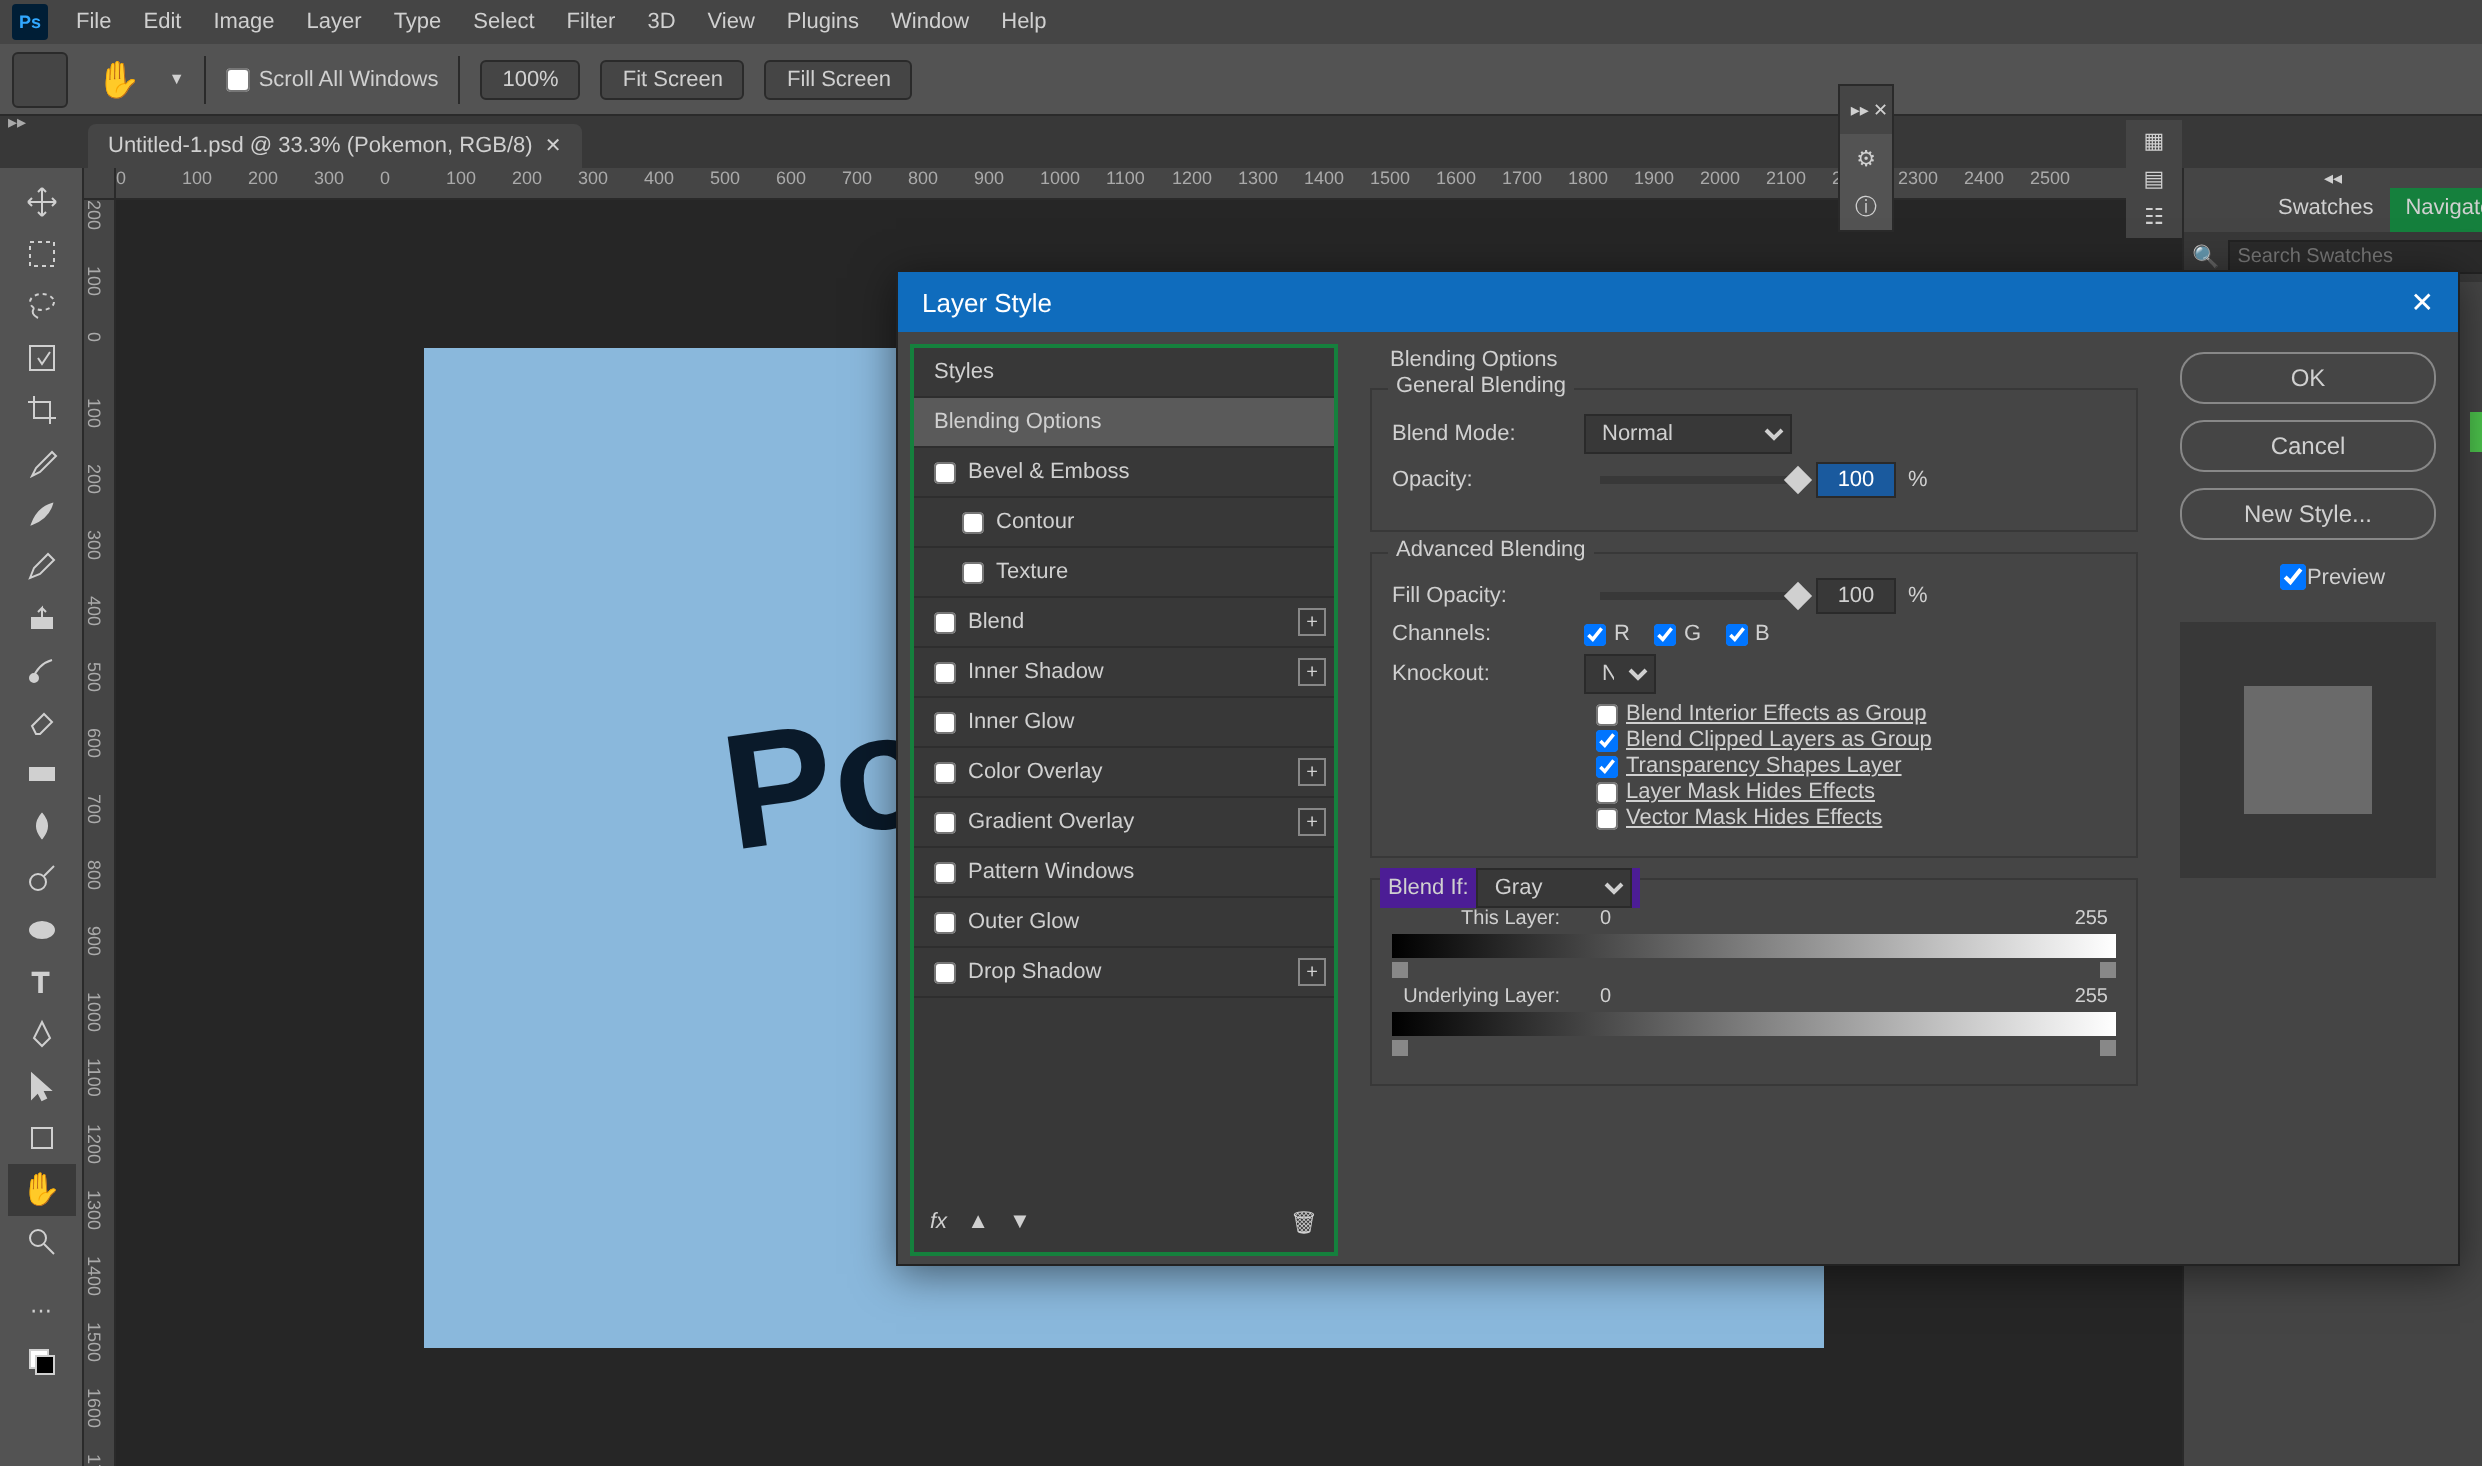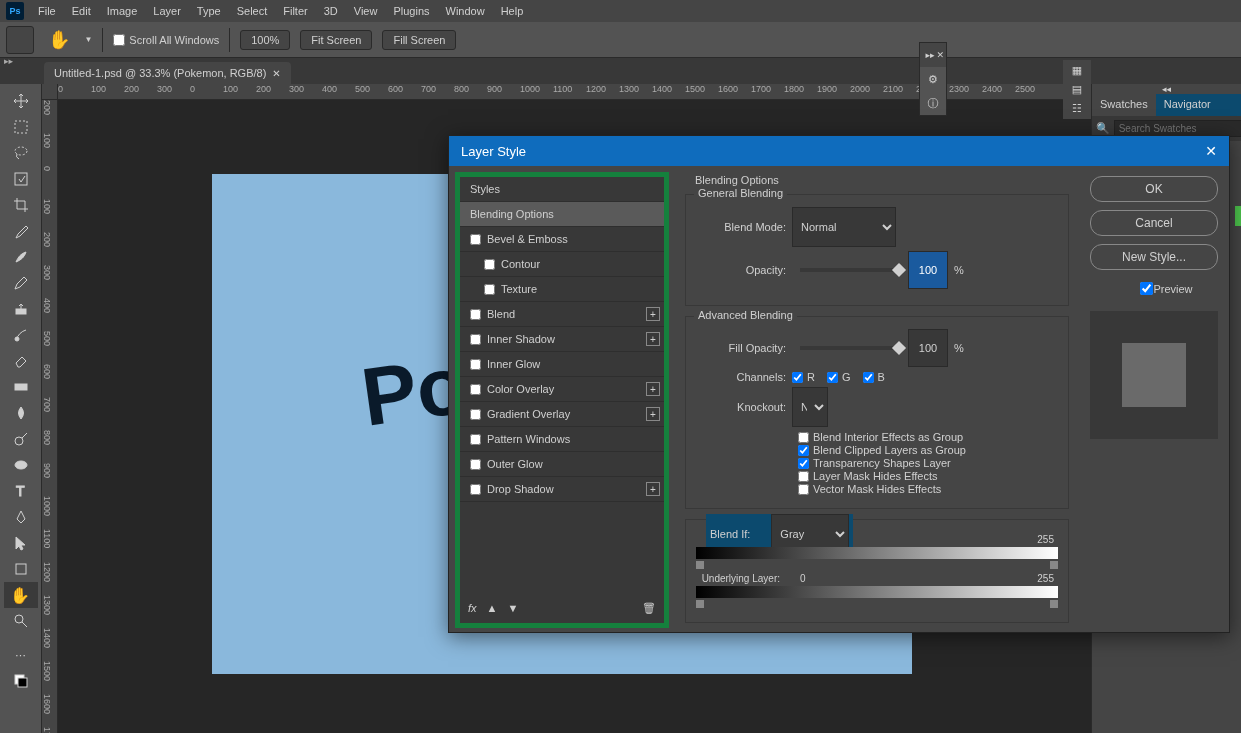--- a/index.html
+++ b/index.html
@@ -36,60 +36,60 @@
 .ruler-h span { font-size: 9px; color: #aaa; width: 33px; flex-shrink: 0; }
 .ruler-v { position: absolute; top: 16px; left: 0; width: 16px; bottom: 0; background: #454545; border-right: 1px solid #2a2a2a; }
 .ruler-v span { font-size: 9px; color: #aaa; display: block; height: 33px; writing-mode: vertical-lr; }
 .corner { position: absolute; top: 0; left: 0; width: 16px; height: 16px; background: #454545; border-right: 1px solid #2a2a2a; border-bottom: 1px solid #2a2a2a; }
 .canvas { position: absolute; top: 90px; left: 170px; width: 700px; height: 500px; background: #8ab8dc; }
 .canvas .pok { position: absolute; top: 170px; left: 150px; font-family: Impact, Charcoal, sans-serif; font-size: 82px; font-weight: 900; color: #0a1a2a; transform: rotate(-8deg); }
 
 
 .rightdock { width: 150px; background: #454545; border-left: 1px solid #2a2a2a; }
 .righticons { position: absolute; right: 150px; top: 60px; width: 28px; background: #454545; display: flex; flex-direction: column; align-items: center; padding: 4px 0; gap: 6px; }
-.rtabs { display: flex; height: 22px; background: #0c4a6e; }
+.rtabs { display: flex; height: 22px; background: #15803d; margin-left: 39px; }
 .rtabs span { padding: 4px 8px; font-size: 11px; }
 .rtabs span.act { background: #454545; }
 .searchsw { padding: 4px; display: flex; align-items: center; gap: 4px; background: #383838; }
 .searchsw input { flex: 1; background: #2a2a2a; border: 1px solid #222; color: #888; padding: 2px 4px; font-size: 10px; }
 
 
 .float-props { position: absolute; top: 42px; right: 294px; width: 28px; background: #535353; border: 1px solid #2a2a2a; display: flex; flex-direction: column; }
 .float-props div { height: 24px; display: flex; align-items: center; justify-content: center; }
 .float-props .head { background: #454545; font-size: 9px; display: flex; gap: 2px; justify-content: flex-end; padding-right: 2px; }
 
 
 .dialog { position: absolute; top: 135px; left: 448px; width: 782px; height: 498px; background: #454545; border: 1px solid #222; box-shadow: 0 4px 20px rgba(0,0,0,0.5); }
 .dlg-title { height: 30px; background: #0f6cbd; color: #fff; display: flex; align-items: center; padding: 0 12px; font-size: 13px; justify-content: space-between; }
 .dlg-title .x { cursor: pointer; font-size: 14px; }
 .dlg-body { display: flex; height: 468px; }
 
 .styles-col { width: 226px; padding: 6px; display: flex; flex-direction: column; }
-.styles-list { background: #383838; border: 5px solid #15803d; flex: 1; display: flex; flex-direction: column; }
+.styles-list { background: #383838; border: 2px solid #15803d; flex: 1; display: flex; flex-direction: column; }
 .style-item { padding: 6px 10px; border-bottom: 1px solid #2e2e2e; display: flex; align-items: center; gap: 6px; font-size: 11px; cursor: pointer; position: relative; }
 .style-item.header { background: #383838; }
 .style-item.sel { background: #5a5a5a; }
 .style-item input { width: 11px; height: 11px; }
 .style-item .plus { position: absolute; right: 4px; width: 14px; height: 14px; border: 1px solid #888; display: flex; align-items: center; justify-content: center; font-size: 10px; }
 .style-footer { height: 30px; display: flex; align-items: center; padding: 0 8px; gap: 10px; }
 
 .opts-col { flex: 1; padding: 6px 10px; }
 .fieldset { border: 1px solid #383838; margin: 4px 0 10px; padding: 8px 10px 12px; position: relative; }
 .fieldset .legend { position: absolute; top: -8px; left: 8px; background: #454545; padding: 0 4px; font-size: 11px; }
 .row { display: flex; align-items: center; margin: 4px 0; font-size: 11px; }
-.row .lbl { width: 96px; text-align: right; padding-right: 6px; }
-.row select, .row input[type=text] { background: #383838; border: 1px solid #2a2a2a; color: #d0d0d0; font-size: 11px; padding: 12px 4px; }
+.row .lbl { width: 96px; padding-right: 6px; }
+.row select, .row input[type=text] { background: #383838; border: 1px solid #2a2a2a; color: #d0d0d0; font-size: 11px; padding: 2px 4px; }
 .row select { width: 104px; }
 .row input[type=text] { width: 40px; text-align: center; }
 .row input[type=text].hl { background: #1a5a9e; color: #fff; }
 .slider { flex: 1; height: 4px; background: #383838; margin: 0 8px; position: relative; max-width: 100px; }
 .slider .thumb { position: absolute; right: -4px; top: -3px; width: 10px; height: 10px; background: #d0d0d0; transform: rotate(45deg); }
 .row input[type=checkbox] { width: 11px; height: 11px; margin-right: 4px; }
 .chkgrp { margin-left: 102px; }
-.chkgrp .row { margin: 1px 0; }
+.chkgrp .row { margin: 1px 0; text-decoration: underline; }
 
 .gradient-bar { height: 12px; background: linear-gradient(to right, #000, #fff); margin: 2px 0; position: relative; }
 .gradient-bar .mark { position: absolute; bottom: -10px; width: 8px; height: 8px; background: #888; }
 .range-lbls { display: flex; justify-content: space-between; font-size: 10px; padding: 0 4px; }
 .range-lbls span:first-child { width: 100px; text-align: right; padding-right: 20px; }
 
 .btn-col { width: 150px; padding: 10px; display: flex; flex-direction: column; gap: 8px; align-items: center; }
 .btn-col button { width: 128px; padding: 5px; background: #454545; border: 1px solid #888; border-radius: 12px; color: #d0d0d0; font-size: 12px; cursor: pointer; }
 .btn-col .prev { display: flex; align-items: center; gap: 0; margin-top: 4px; margin-left: 25px; }
 .preview-box { width: 128px; height: 128px; background: #383838; margin-top: 8px; display: flex; align-items: center; justify-content: center; }
@@ -493,21 +493,21 @@
               <span>Layer Mask Hides Effects</span>
             </div>
           <div class="row">
               <input type="checkbox" style="">
               <span>Vector Mask Hides Effects</span>
             </div>
         </div>
       </div>
 
       <div class="fieldset" style="border-top:1px solid #383838;">
-        <div class="row" style="position:absolute; top:-10px; left:20px; background:#0c4a6e; padding:0 4px;gap:17px;">
+        <div class="row" style="position:absolute; top:-10px; left:4px; background:#4c1d95; padding:0 4px;">
           <span style="margin-right:4px;">Blend If:</span>
           <select style="width:78px;"><option>Gray</option></select>
         </div>
         <div style="height:6px;"></div>
         <div class="range-lbls">
             <span>This Layer:</span>
             <span>0</span>
             <span style="flex:1;"></span>
             <span>255</span>
           </div>

